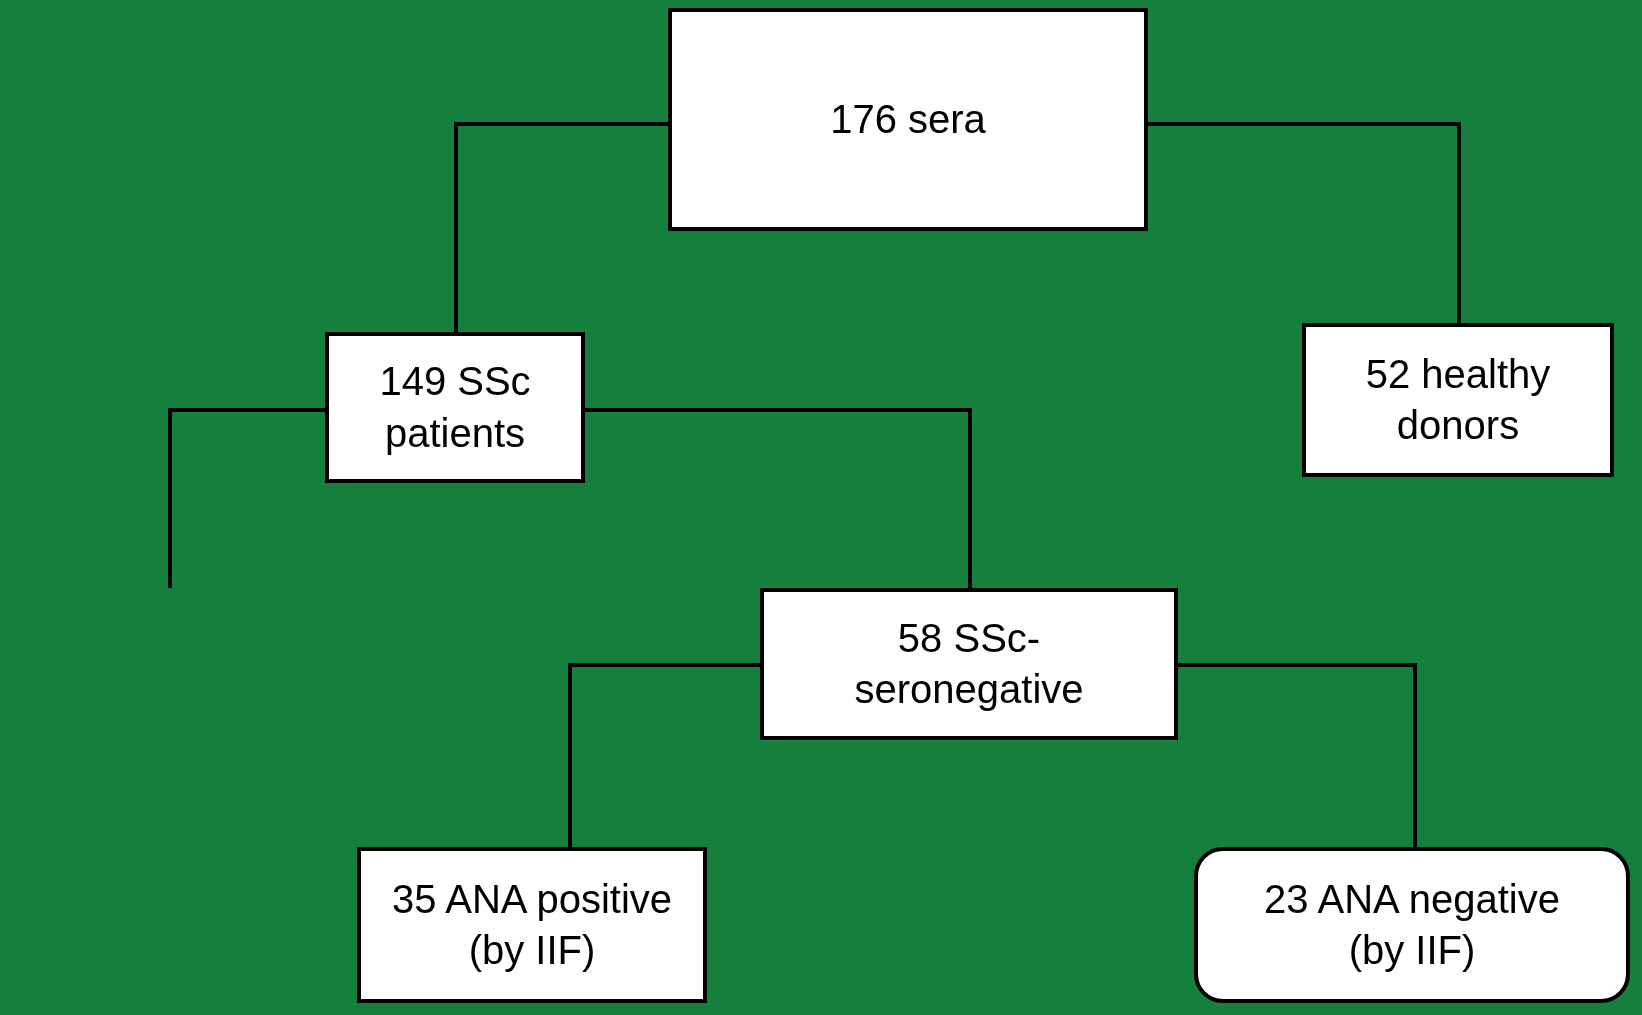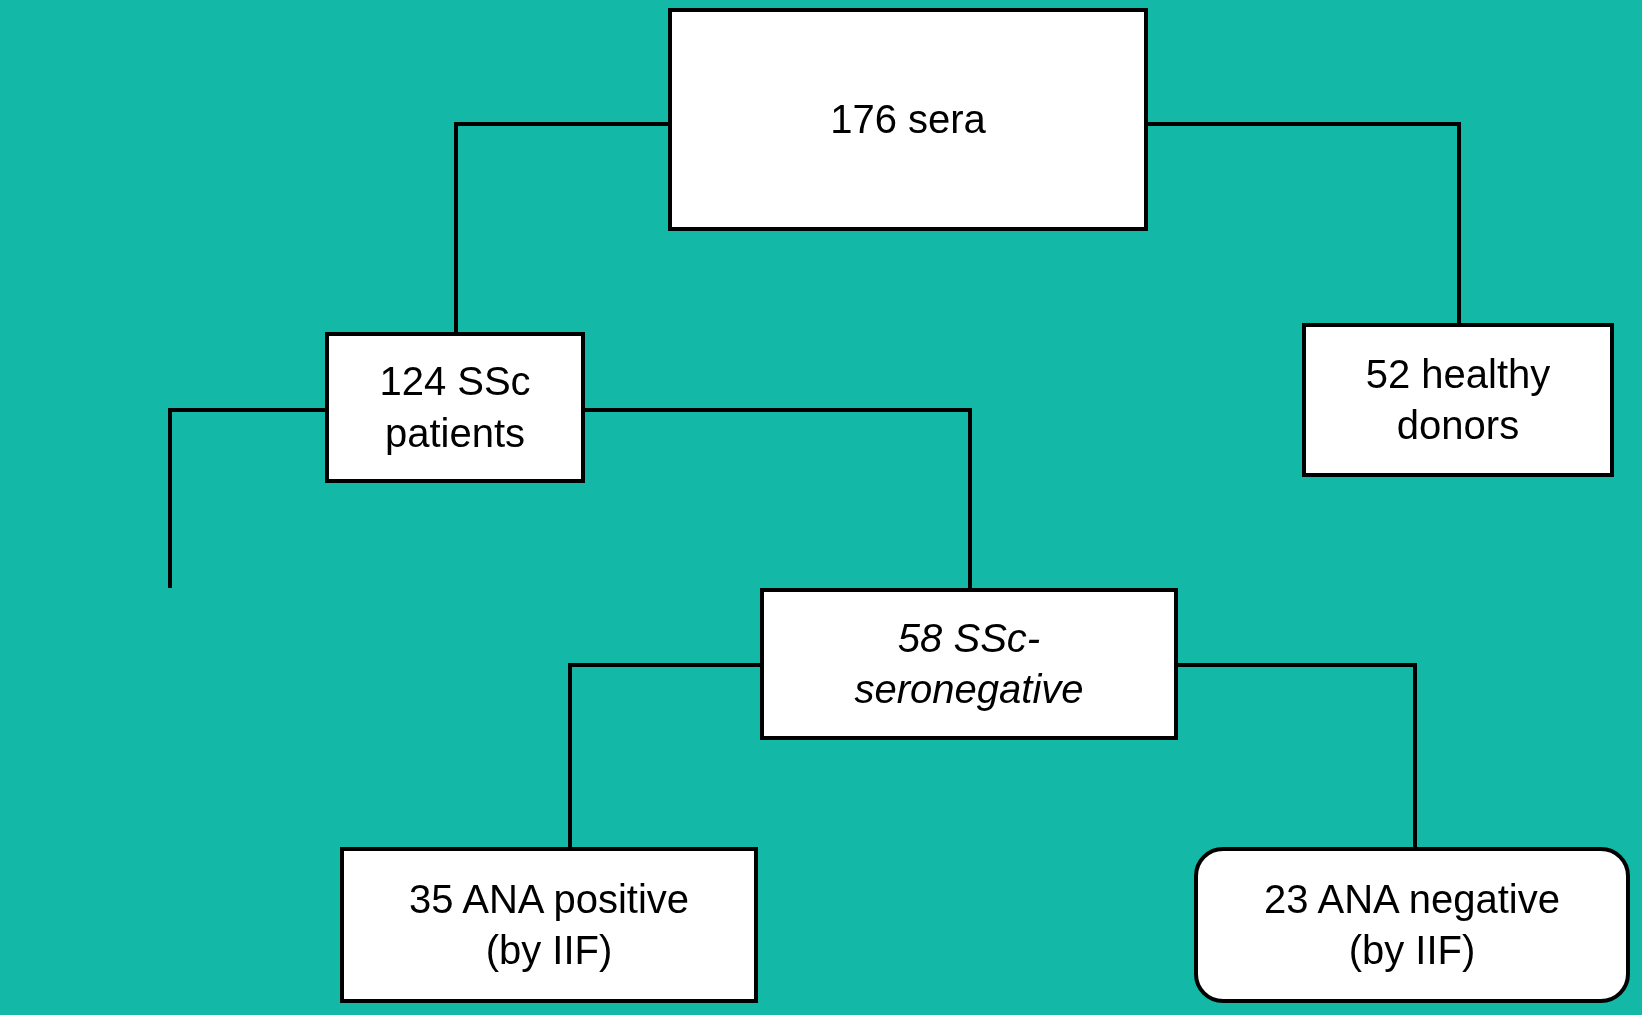--- a/index.html
+++ b/index.html
@@ -4,21 +4,21 @@
 <style>
   html, body {
     margin: 0;
     padding: 0;
     background: #ffffff;
   }
   #canvas {
     position: relative;
     width: 1642px;
     height: 1015px;
-    background: #14b8a6;
+    background: #15803d;
     overflow: hidden;
     font-family: "Liberation Sans", sans-serif;
   }
   #wires {
     position: absolute;
     left: 0;
     top: 0;
     width: 1642px;
     height: 1015px;
   }
@@ -39,22 +39,22 @@
   .node-label {
     display: block;
     white-space: pre-line;
     padding: 0 6px;
   }
   
   #node-total        { left: 668px;  top: 8px;   width: 480px; height: 223px; }
   #node-ssc          { left: 325px;  top: 332px; width: 260px; height: 151px; }
   #node-healthy      { left: 1302px; top: 323px; width: 312px; height: 154px; }
   #node-aca          { left: 8px;    top: 588px; width: 320px; height: 147px; }
-  #node-seronegative { left: 760px;  top: 588px; width: 418px; height: 152px; font-style: italic; }
-  #node-ana-pos      { left: 340px;  top: 847px; width: 418px; height: 156px; }
+  #node-seronegative { left: 760px;  top: 588px; width: 418px; height: 152px; }
+  #node-ana-pos      { left: 357px;  top: 847px; width: 350px; height: 156px; }
   #node-ana-neg      { left: 1194px; top: 847px; width: 436px; height: 156px; border-radius: 29px; }
 </style>
 </head>
 <body>
 
 <div id="canvas">
 
   <svg id="wires" viewBox="0 0 1642 1015" width="1642" height="1015" xmlns="http://www.w3.org/2000/svg">
     <g fill="none" stroke="#000000" stroke-width="4" stroke-linecap="butt" stroke-linejoin="miter">
 
@@ -70,21 +70,21 @@
 
       <path d="M 1178 665 L 1415 665 L 1415 847"></path>
     </g>
   </svg>
 
   <div class="node" id="node-total">
     <span class="node-label">176 sera</span>
   </div>
 
   <div class="node" id="node-ssc">
-    <span class="node-label">124 SSc
+    <span class="node-label">149 SSc
 patients</span>
   </div>
 
   <div class="node" id="node-healthy">
     <span class="node-label">52 healthy
 donors</span>
   </div>
 
 
   <div class="node" id="node-seronegative">

